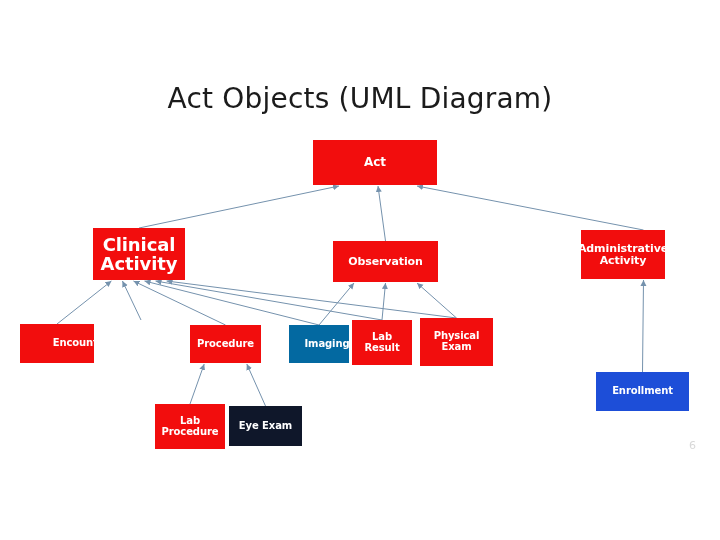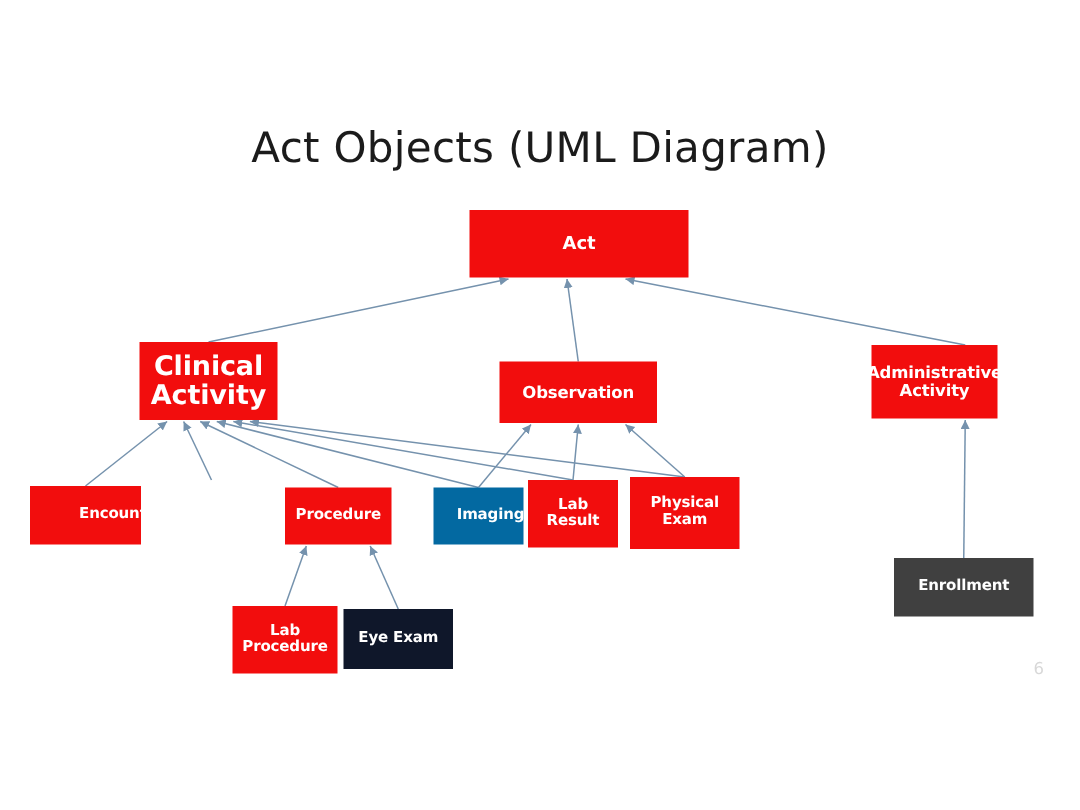--- a/index.html
+++ b/index.html
@@ -93,34 +93,34 @@
         <line x1="319" y1="325" x2="144.52" y2="281" stroke="#7592ad" stroke-width="1" marker-end="url(#arrow)"></line>
         <line x1="382" y1="320" x2="155.56" y2="281" stroke="#7592ad" stroke-width="1" marker-end="url(#arrow)"></line>
         <line x1="456.5" y1="318" x2="166.60000000000002" y2="281" stroke="#7592ad" stroke-width="1" marker-end="url(#arrow)"></line>
         <line x1="319" y1="325" x2="354" y2="283" stroke="#7592ad" stroke-width="1" marker-end="url(#arrow)"></line>
         <line x1="382" y1="320" x2="385.5" y2="283" stroke="#7592ad" stroke-width="1" marker-end="url(#arrow)"></line>
         <line x1="456.5" y1="318" x2="417" y2="283" stroke="#7592ad" stroke-width="1" marker-end="url(#arrow)"></line>
         <line x1="190" y1="404" x2="204.2" y2="364" stroke="#7592ad" stroke-width="1" marker-end="url(#arrow)"></line>
         <line x1="265.5" y1="406" x2="246.8" y2="364" stroke="#7592ad" stroke-width="1" marker-end="url(#arrow)"></line>
         <line x1="642.5" y1="372" x2="643.5" y2="280" stroke="#7592ad" stroke-width="1" marker-end="url(#arrow)"></line>
       </svg>
-  <div class="node" style="left: 313px; top: 140px; width: 146px; height: 45px; font-size: 12px; background: rgb(242, 13, 13); color: rgb(255, 255, 255);">Act</div>
+  <div class="node" style="left: 313px; top: 140px; width: 124px; height: 45px; font-size: 12px; background: rgb(242, 13, 13); color: rgb(255, 255, 255);">Act</div>
       <div class="node" style="left: 93px; top: 228px; width: 92px; height: 52px; font-size: 18px; background: rgb(242, 13, 13); color: rgb(255, 255, 255);">Clinical
 Activity</div>
       <div class="node" style="left: 333px; top: 241px; width: 105px; height: 41px; font-size: 11px; background: rgb(242, 13, 13); color: rgb(255, 255, 255);">Observation</div>
       <div class="node" style="left: 581px; top: 230px; width: 84px; height: 49px; font-size: 11px; background: rgb(242, 13, 13); color: rgb(255, 255, 255);">Administrative
 Activity</div>
       <div class="node" style="left: 20px; top: 324px; width: 74px; height: 39px; font-size: 10px; background: rgb(242, 13, 13); color: rgb(255, 255, 255); padding-left: 48px;">Encounter</div>
       <div class="node" style="left: 190px; top: 325px; width: 71px; height: 38px; font-size: 10px; background: rgb(242, 13, 13); color: rgb(255, 255, 255);">Procedure</div>
       <div class="node" style="left: 289px; top: 325px; width: 60px; height: 38px; font-size: 10px; background: #0369a1; color: rgb(255, 255, 255); padding-left: 16px;">Imaging</div>
       <div class="node" style="left: 352px; top: 320px; width: 60px; height: 45px; font-size: 10px; background: rgb(242, 13, 13); color: rgb(255, 255, 255);">Lab
 Result</div>
       <div class="node" style="left: 420px; top: 318px; width: 73px; height: 48px; font-size: 10px; background: rgb(242, 13, 13); color: rgb(255, 255, 255);">Physical
 Exam</div>
       <div class="node" style="left: 155px; top: 404px; width: 70px; height: 45px; font-size: 10px; background: rgb(242, 13, 13); color: rgb(255, 255, 255);">Lab
 Procedure</div>
       <div class="node" style="left: 229px; top: 406px; width: 73px; height: 40px; font-size: 10px; background: #0f172a; color: rgb(255, 255, 255);">Eye Exam</div>
-      <div class="node" style="left: 596px; top: 372px; width: 93px; height: 39px; font-size: 10px; background: #404040; color: rgb(255, 255, 255);">Enrollment</div>
+      <div class="node" style="left: 596px; top: 372px; width: 93px; height: 39px; font-size: 10px; background: #1d4ed8; color: rgb(255, 255, 255);">Enrollment</div>
     </div>
 
   <div id="page-number">6</div>
 
 </div>
 
 </body></html>

